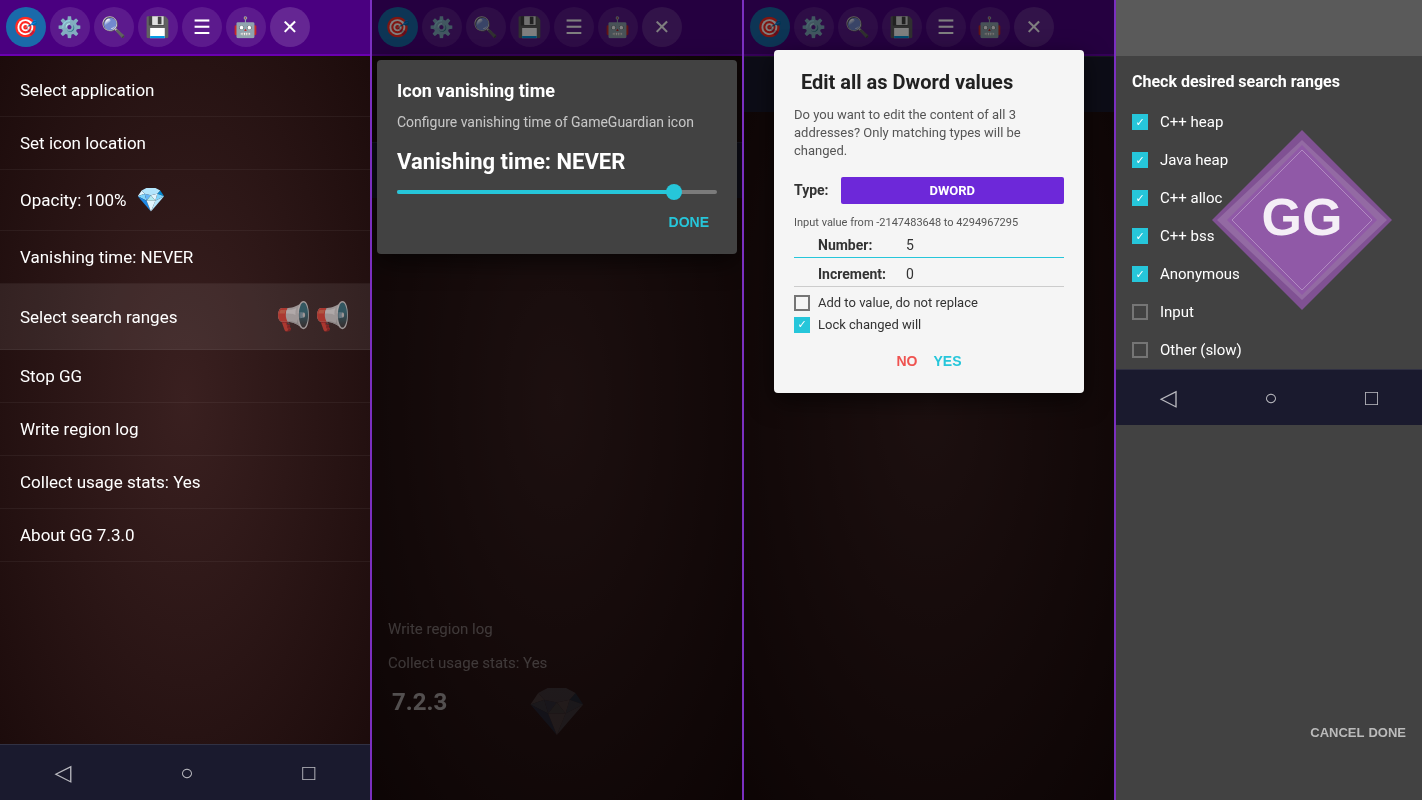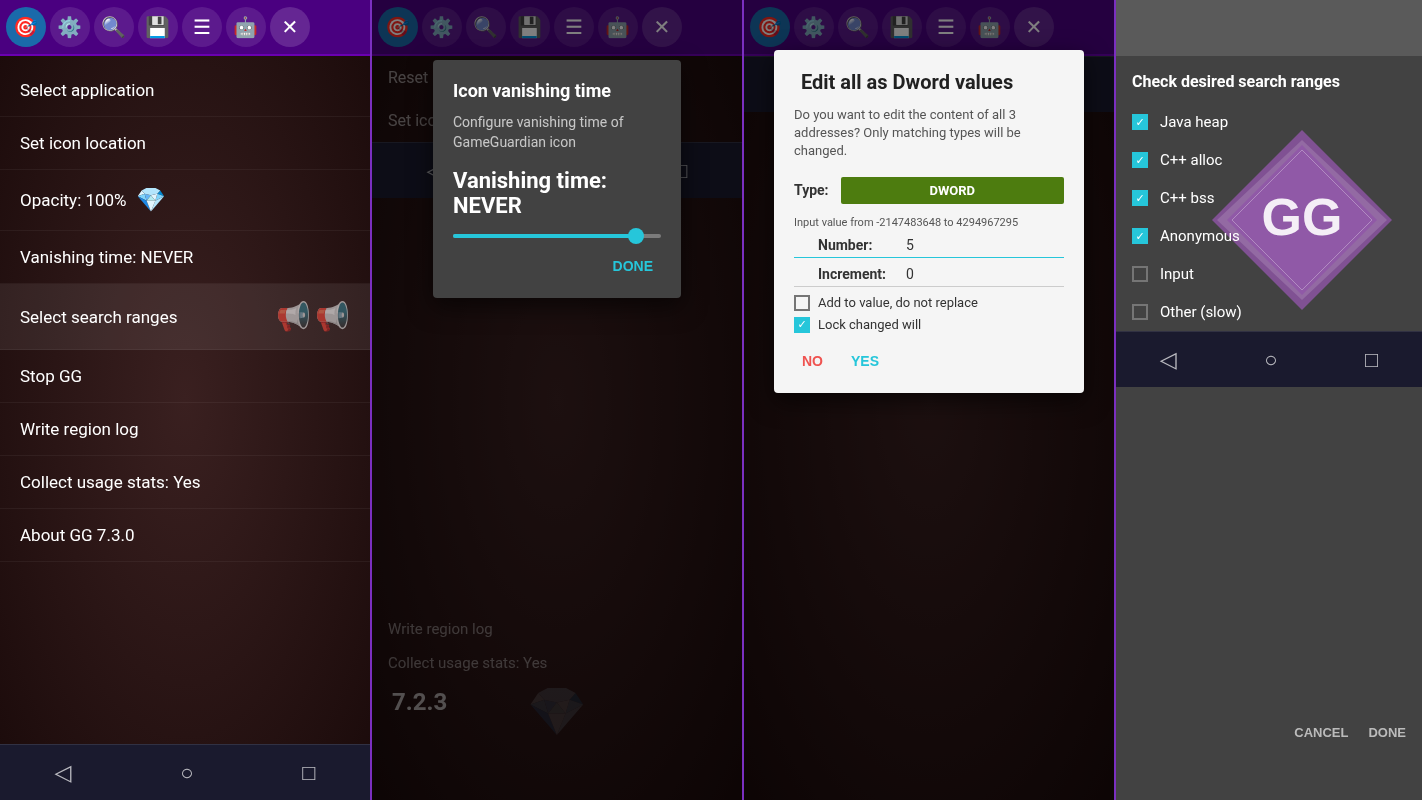--- a/index.html
+++ b/index.html
@@ -131,21 +131,21 @@
       display: flex;
       align-items: flex-start;
       justify-content: center;
       padding-top: 60px;
       z-index: 10;
     }
 
     .dialog {
       background: #424242;
       border-radius: 4px;
-      width: 248px;
+      width: 360px;
       padding: 20px;
       box-shadow: 0 8px 24px rgba(0,0,0,0.6);
     }
 
     .dialog-title {
       font-size: 18px;
       font-weight: bold;
       color: white;
       margin-bottom: 12px;
     }
@@ -245,21 +245,21 @@
       gap: 12px;
     }
 
     .type-label {
       font-size: 14px;
       color: #333;
       font-weight: bold;
     }
 
     .type-badge {
-      background: #4d7c0f;
+      background: #6d28d9;
       color: white;
       padding: 6px 20px;
       border-radius: 2px;
       font-size: 13px;
       font-weight: bold;
       flex: 1;
       text-align: center;
     }
 
     .range-text {
@@ -319,22 +319,22 @@
       font-size: 11px;
     }
 
     .cb-label {
       font-size: 13px;
       color: #333;
     }
 
     .edit-dialog-actions {
       display: flex;
-      justify-content: flex-start;
-      gap: 12px;
+      justify-content: center;
+      gap: 0;
       margin-top: 16px;
     }
 
     .edit-btn {
       background: none;
       border: none;
       font-size: 14px;
       font-weight: bold;
       cursor: pointer;
       text-transform: uppercase;
@@ -378,21 +378,21 @@
     .range-item-label {
       font-size: 15px;
       color: white;
     }
 
     .ranges-actions {
       position: absolute;
       bottom: 60px;
       right: 16px;
       display: flex;
-      gap: 20px;
+      gap: 4px;
     }
 
     .range-action-btn {
       background: none;
       border: none;
       color: #bbb;
       font-size: 13px;
       font-weight: bold;
       cursor: pointer;
       text-transform: uppercase;
@@ -581,20 +581,24 @@
   <div class="panel-divider"></div>
 
   <div class="panel ranges-panel">
     <div class="ranges-toolbar">
     </div>
 
     <div class="ranges-title">Check desired search ranges</div>
 
     <div class="range-item">
       <div class="cb-box checked"></div>
+      <span class="range-item-label">C++ heap</span>
+    </div>
+    <div class="range-item">
+      <div class="cb-box checked"></div>
       <span class="range-item-label">Java heap</span>
     </div>
     <div class="range-item">
       <div class="cb-box checked"></div>
       <span class="range-item-label">C++ alloc</span>
     </div>
 
     <div style="position:absolute;right:20px;top:120px;z-index:1;">
       <svg width="200" height="200" viewBox="0 0 200 200">
 

